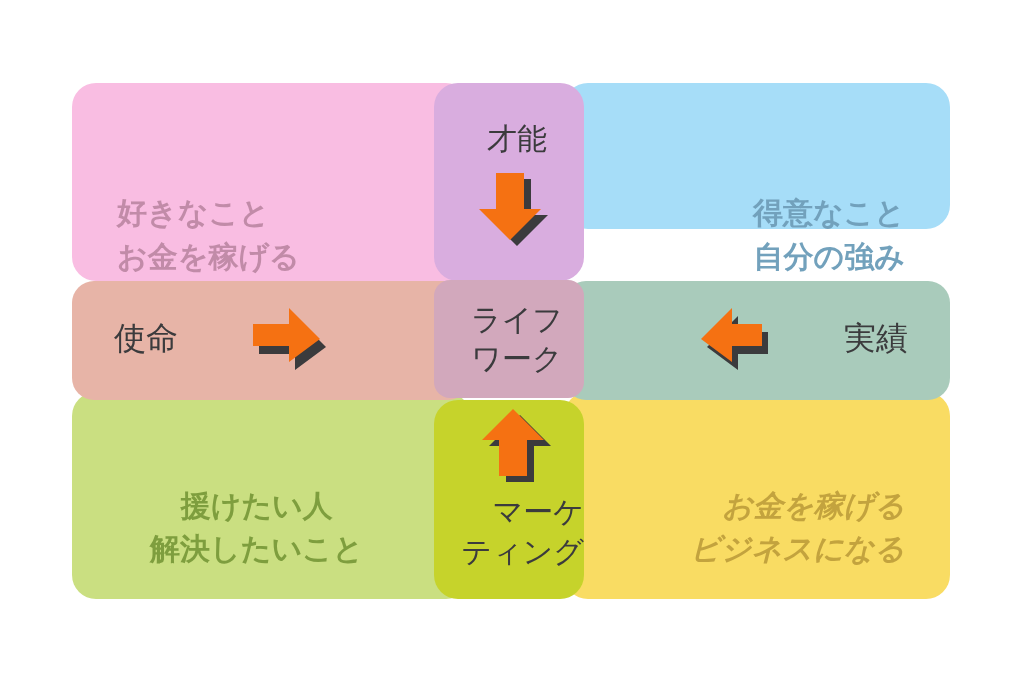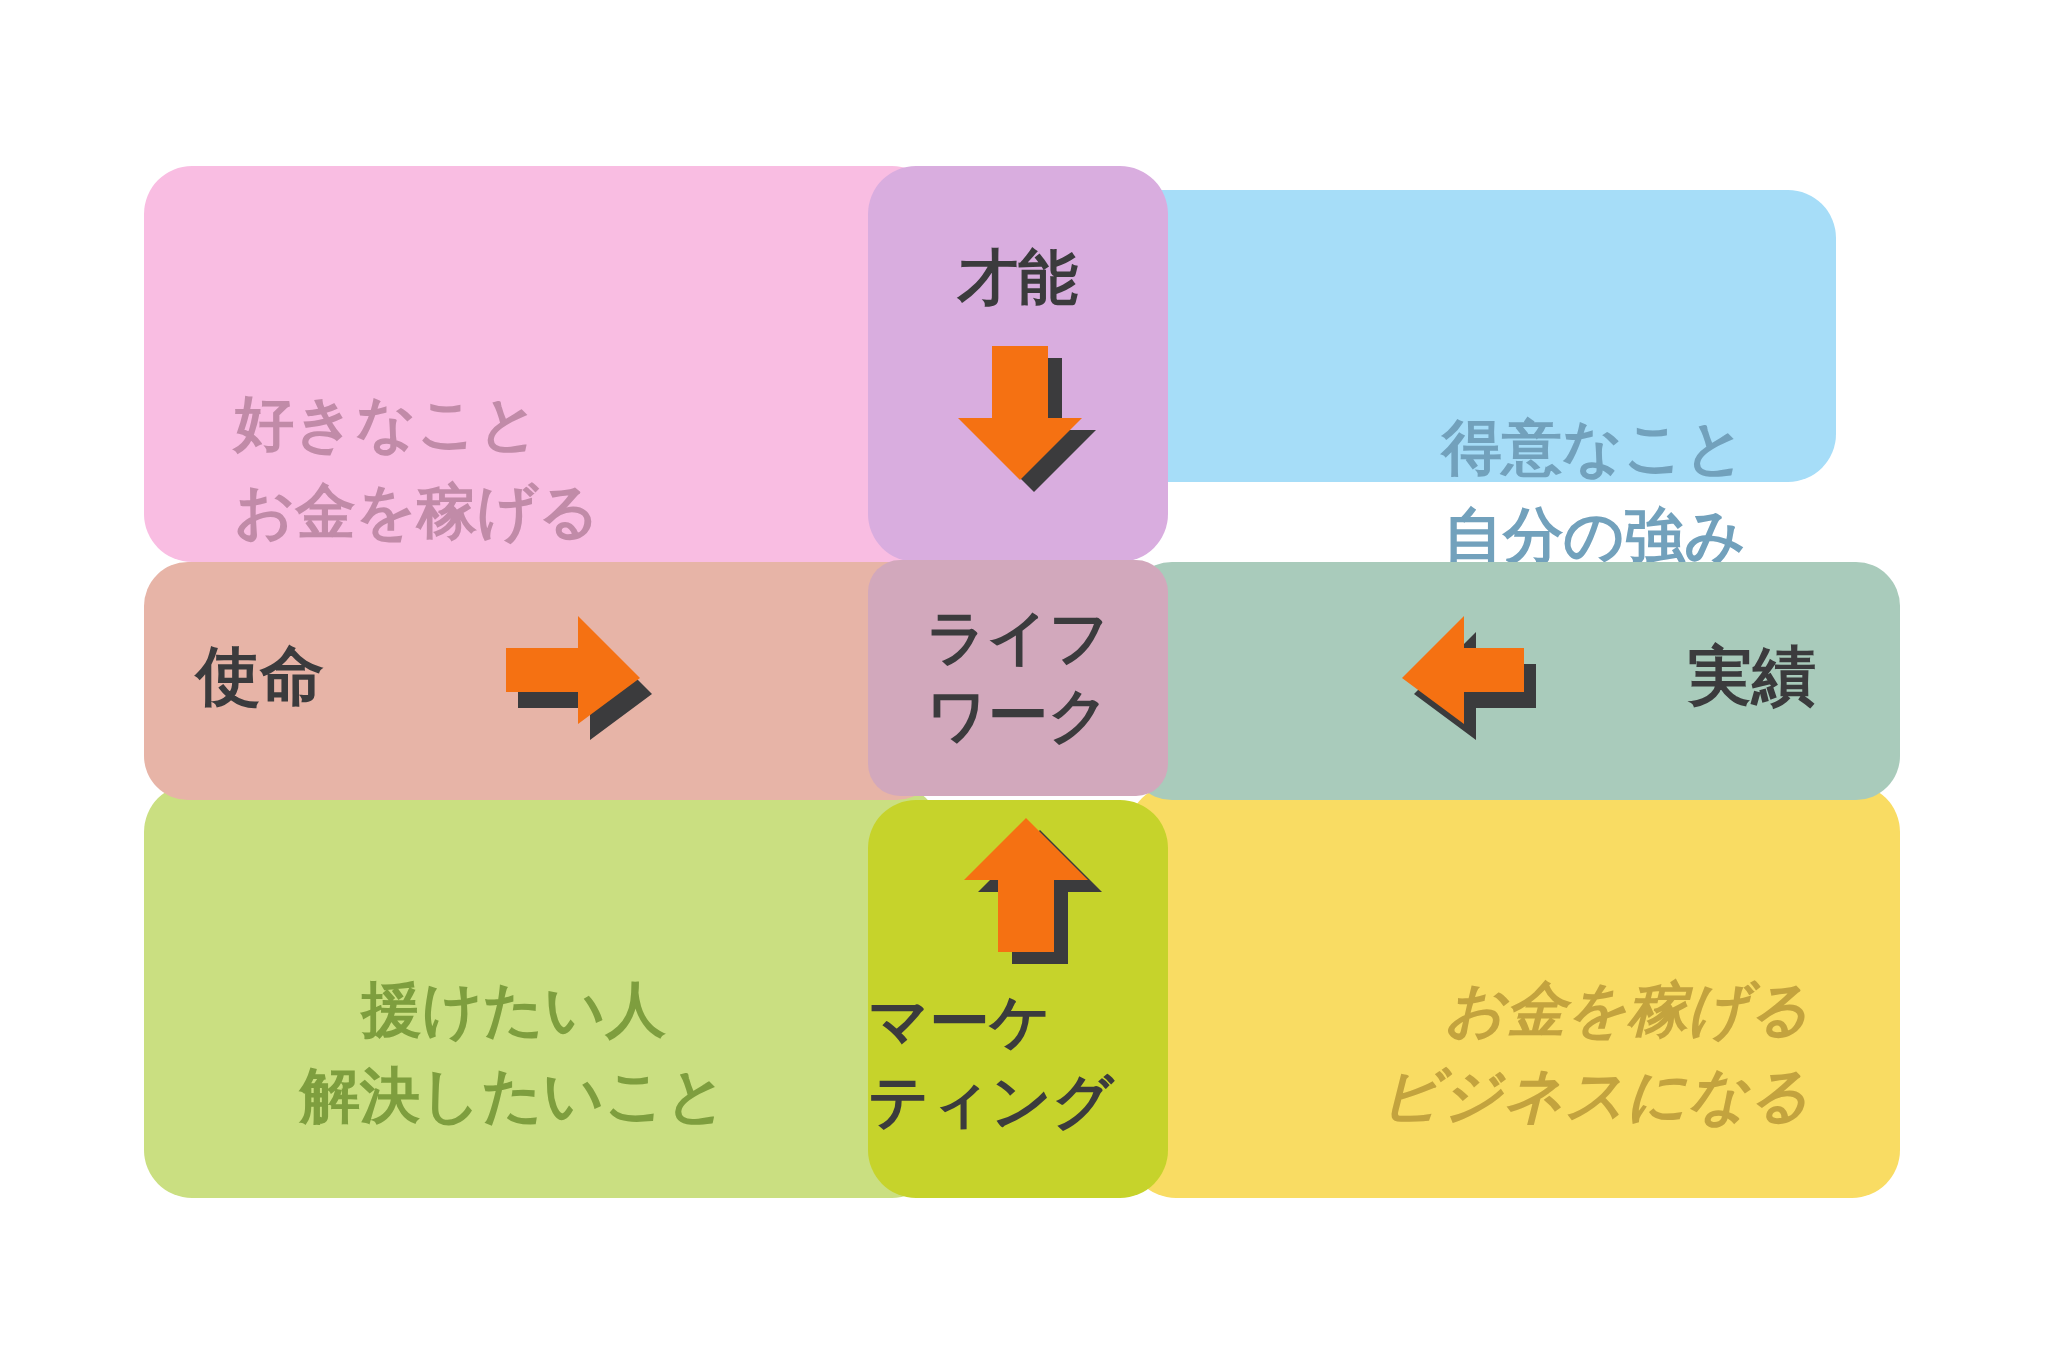--- a/index.html
+++ b/index.html
@@ -12,44 +12,44 @@
   html,body{margin:0;padding:0;}
   body{
     width:1024px;height:683px;background:var(--bg);
     font-family:"Liberation Sans","DejaVu Sans",sans-serif;
     overflow:hidden;
   }
   .canvas{position:relative;width:1024px;height:683px;background:var(--bg);}
   .box{position:absolute;border-radius:24px;box-sizing:border-box;}
   
   .box.pink      {left:72px;  top:83px;  width:398px; height:198px; background:var(--pink);       z-index:1;padding-left:12px;}
-  .box.blue      {left:532px; top:83px;  width:386px; height:146px; background:var(--blue);       z-index:1;margin-top:12px;}
+  .box.blue      {left:564px; top:83px;  width:386px; height:146px; background:var(--blue);       z-index:1;}
   .box.green     {left:72px;  top:392px; width:398px; height:207px; background:var(--green);      z-index:1;}
   .box.yellow    {left:564px; top:392px; width:386px; height:207px; background:var(--yellow);     z-index:1;}
   
   .box.purple    {left:434px; top:83px;  width:150px; height:198px; background:var(--purple);     z-index:2;}
   .box.chartreuse{left:434px; top:400px; width:150px; height:199px; background:var(--chartreuse); z-index:2;}
   
   .box.salmon    {left:72px;  top:281px; width:398px; height:119px; background:var(--salmon); border-radius:22px; z-index:3;}
   .box.teal      {left:564px; top:281px; width:386px; height:119px; background:var(--teal);   border-radius:22px; z-index:3;}
   
   .box.mauve     {left:434px; top:280px; width:150px; height:118px; background:var(--mauve);  border-radius:16px; z-index:4;}
 
   .cell-text{position:absolute;font-size:30px;font-weight:600;line-height:44px;white-space:nowrap;}
   .muted-pink  {color:var(--pink-text);  left:45px;  top:108px; text-align:left;}
   .muted-blue  {color:var(--blue-text);  right:45px; top:108px; text-align:right;}
   .muted-green {color:var(--green-text); left:45px;  top:92px;  text-align:center; line-height:43px;margin-left:33px;}
   .muted-yellow{color:var(--yellow-text);right:45px; top:92px;  text-align:right; line-height:43px;font-style:italic;}
 
-  .dark-label{position:absolute;color:var(--dark-text);font-weight:700;white-space:nowrap;}
+  .dark-label{position:absolute;color:var(--dark-text);font-weight:400;white-space:nowrap;padding-left:16px;}
   .label-talent {left:0;right:0;top:36px;text-align:center;font-size:30px;}
   .label-mission{left:26px;top:50%;transform:translateY(-54%);font-size:32px;}
   .label-results{right:42px;top:50%;transform:translateY(-54%);font-size:32px;}
   .label-lifework{left:0;right:0;top:50%;transform:translateY(-50%);text-align:center;font-size:30px;line-height:39px;}
-  .label-marketing{left:0;right:0;top:92px;text-align:left;font-size:30px;line-height:40px;}
+  .label-marketing{left:0;right:0;top:92px;text-align:right;font-size:30px;line-height:40px;}
 
   .arrow{position:absolute;z-index:5;}
   .arrow-down {left:479px; top:173px; width:69px; height:73px;}
   .arrow-right{left:253px; top:307px; width:73px; height:63px;}
   .arrow-left {left:701px; top:307px; width:73px; height:63px;}
   .arrow-up   {left:482px; top:409px; width:69px; height:73px;}
   .arrow svg{display:block;width:100%;height:100%;}
   .arrow .shadow{fill:var(--arrow-shadow);}
   .arrow .body{fill:var(--arrow);}
 </style>

